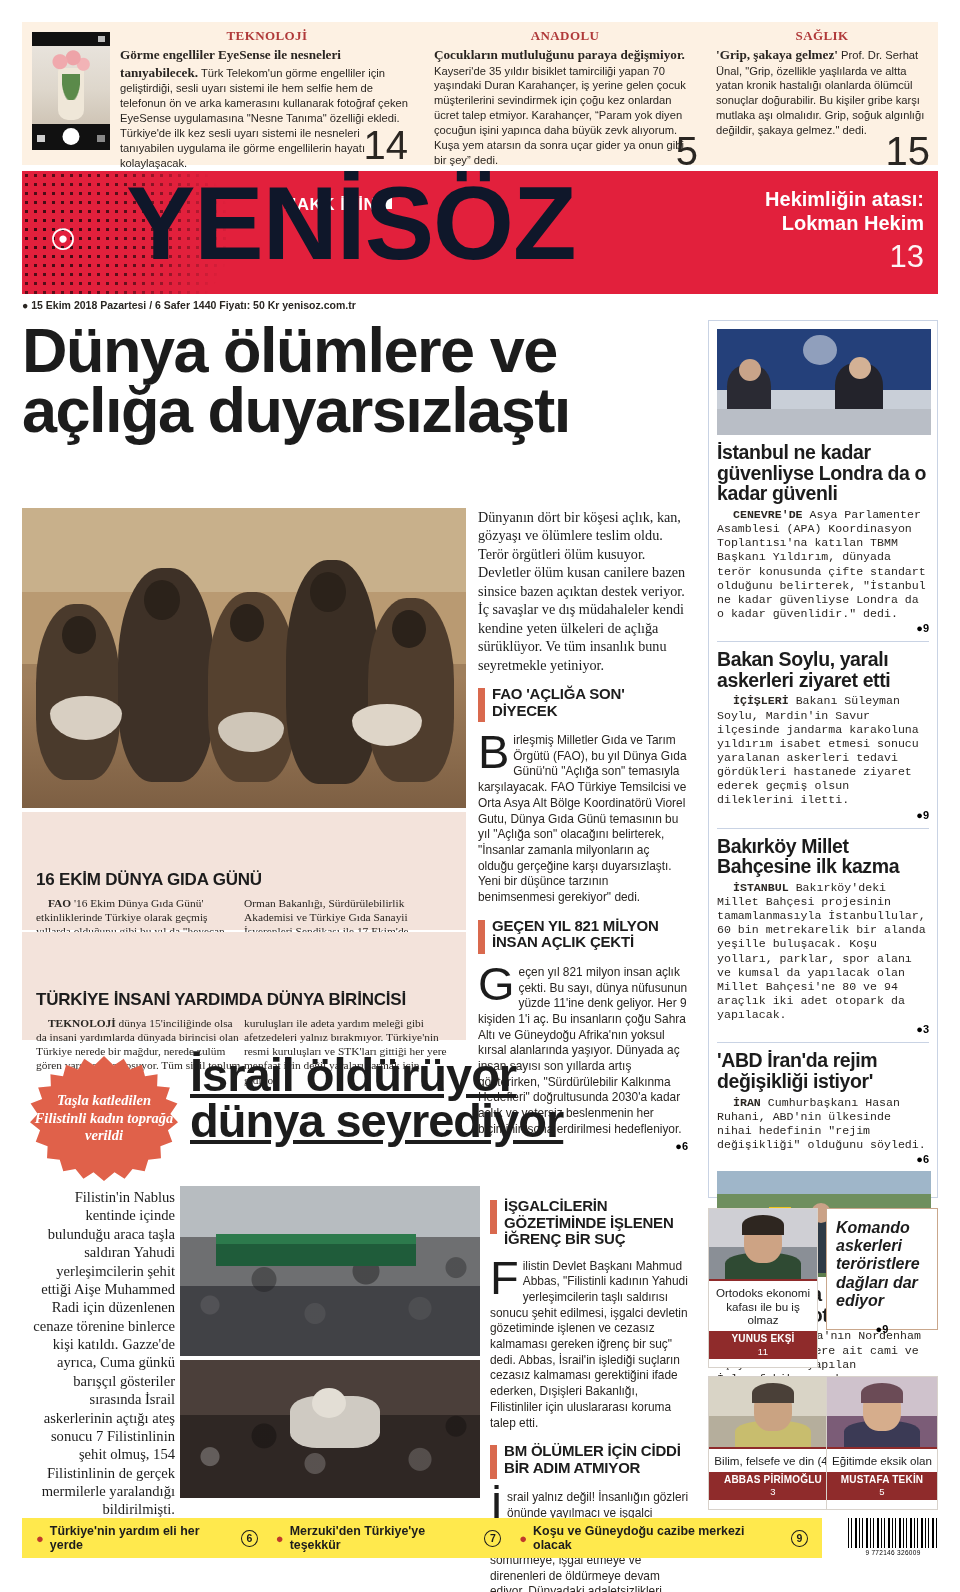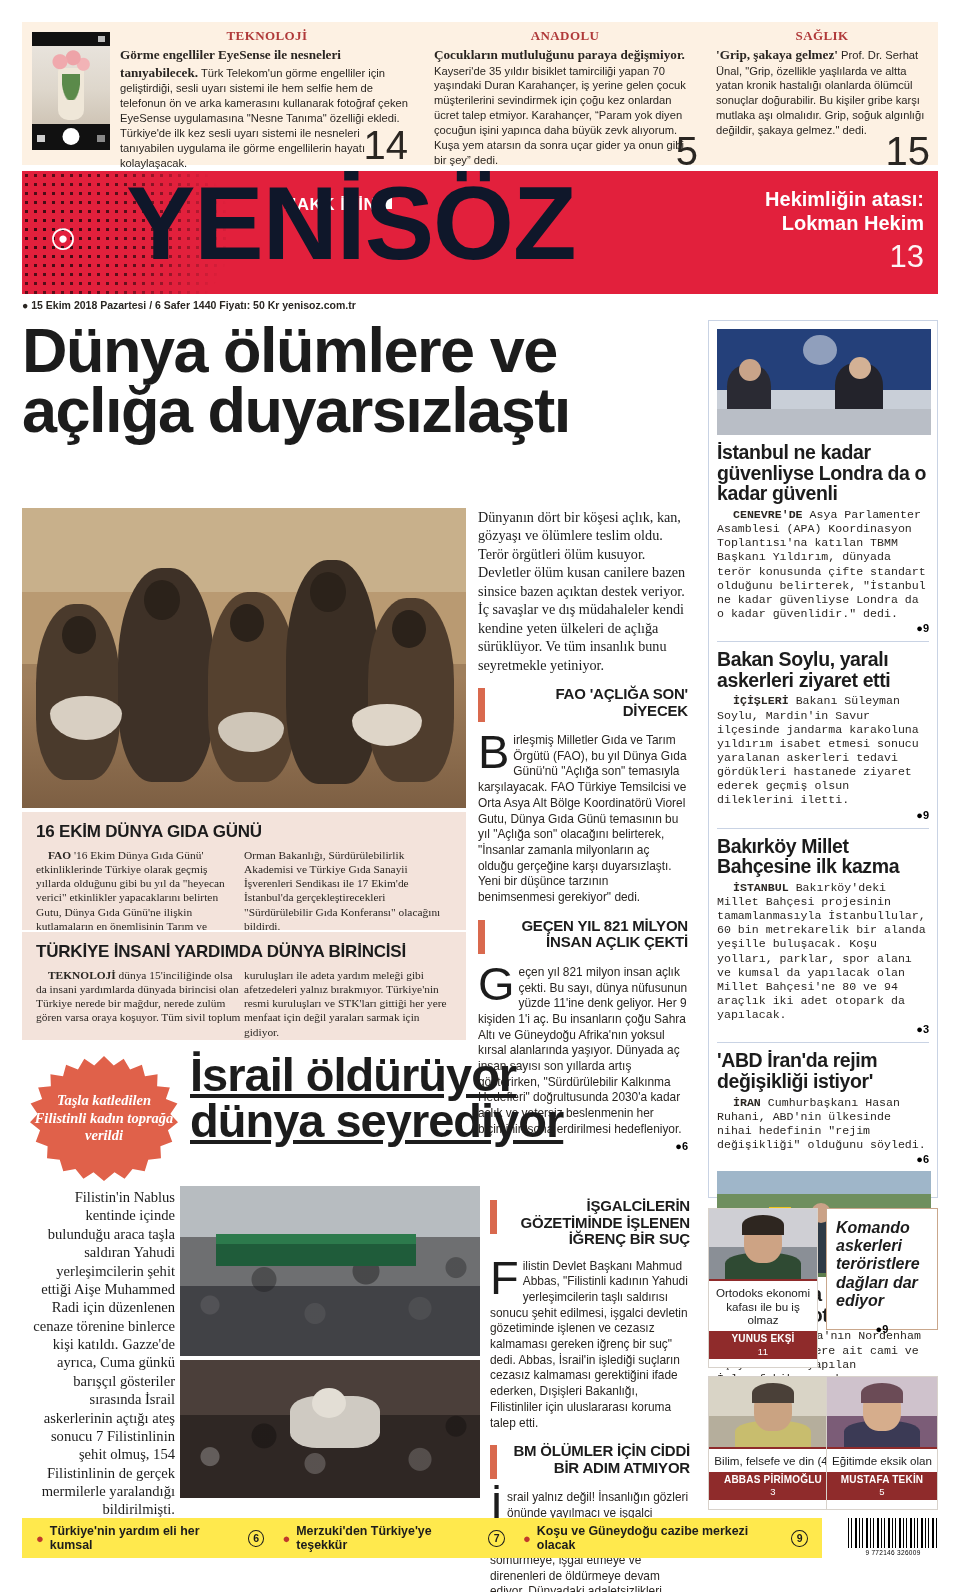--- a/index.html
+++ b/index.html
@@ -132,38 +132,38 @@
   .lp-fig { position:absolute; border-radius:45% 45% 35% 35%; }
   .lp-bowl { position:absolute; border-radius:50%/40% 40% 60% 60%; }
 
   .sub-block {
     position:absolute; background:#f3e3db;
   }
   .sub1 { left:22px; top:812px; width:444px; height:118px; }
   .sub2 { left:22px; top:932px; width:444px; height:108px; }
   .sub-inner { padding:10px 14px 8px 14px; }
   .sub-title {
-    font-size:17px; font-weight:bold; color:#1c1c1c; margin-bottom:6px; letter-spacing:-.2px;
+    font-size:17px; font-weight:bold; color:#1c1c1c; margin-bottom:6px; letter-spacing:-.2px;margin-top:48px;
   }
   .sub-cols { display:flex; }
   .sub-cols p {
     flex:1; font-family:"Liberation Serif", serif; font-size:11.4px;
     line-height:1.24; color:#2a2622; text-align:left;
   }
   .sub-cols p.indent { text-indent:12px; }
   .sub-cols b { font-weight:bold; }
 
   
   .midcol { position:absolute; left:478px; top:508px; width:210px; }
   .midcol .lede {
     font-family:"Liberation Serif", serif; font-size:14.2px; line-height:1.3; color:#1c1c1c;
   }
   .kicker-row { display:flex; gap:7px; margin-top:12px; align-items:flex-start; }
   .kicker-bar { flex:0 0 7px; height:34px; background:#d9694e; margin-top:2px; }
-  .kicker-txt { font-size:15px; font-weight:bold; line-height:1.1; color:#1c1c1c; letter-spacing:-.2px;text-align:right;}
+  .kicker-txt { font-size:15px; font-weight:bold; line-height:1.1; color:#1c1c1c; letter-spacing:-.2px;}
   .dropcap-p {
     font-size:11.9px; line-height:1.32; color:#2a2622; margin-top:11px; text-align:left;
   }
   .dropcap-p::first-letter {
     float:left; font-size:47px; line-height:.82; padding-right:4px; font-weight:300;
     font-family:"Liberation Sans", sans-serif; color:#1c1c1c;
   }
   .pg-ref { text-align:right; font-size:11px; font-weight:bold; margin-top:2px; }
 
   
@@ -503,21 +503,21 @@
       <div class="col-face" style="background:#d6ad8c;"></div>
       <div class="col-hair" style="background:#6b4b56;"></div>
     </div>
     <div class="col-title">Eğitimde eksik olan</div>
     <div class="col-name"><span>MUSTAFA TEKİN</span><span class="n2">5</span></div>
   </div>
 
   <div class="footer">
     <div class="foot-item">
       <span class="bullet">●</span>
-      <span>Türkiye'nin yardım eli her kumsal</span>
+      <span>Türkiye'nin yardım eli her yerde</span>
       <span class="circ">6</span>
     </div>
     <div class="foot-item">
       <span class="bullet">●</span>
       <span>Merzuki'den Türkiye'ye teşekkür</span>
       <span class="circ">7</span>
     </div>
     <div class="foot-item">
       <span class="bullet">●</span>
       <span>Koşu ve Güneydoğu cazibe merkezi olacak</span>

